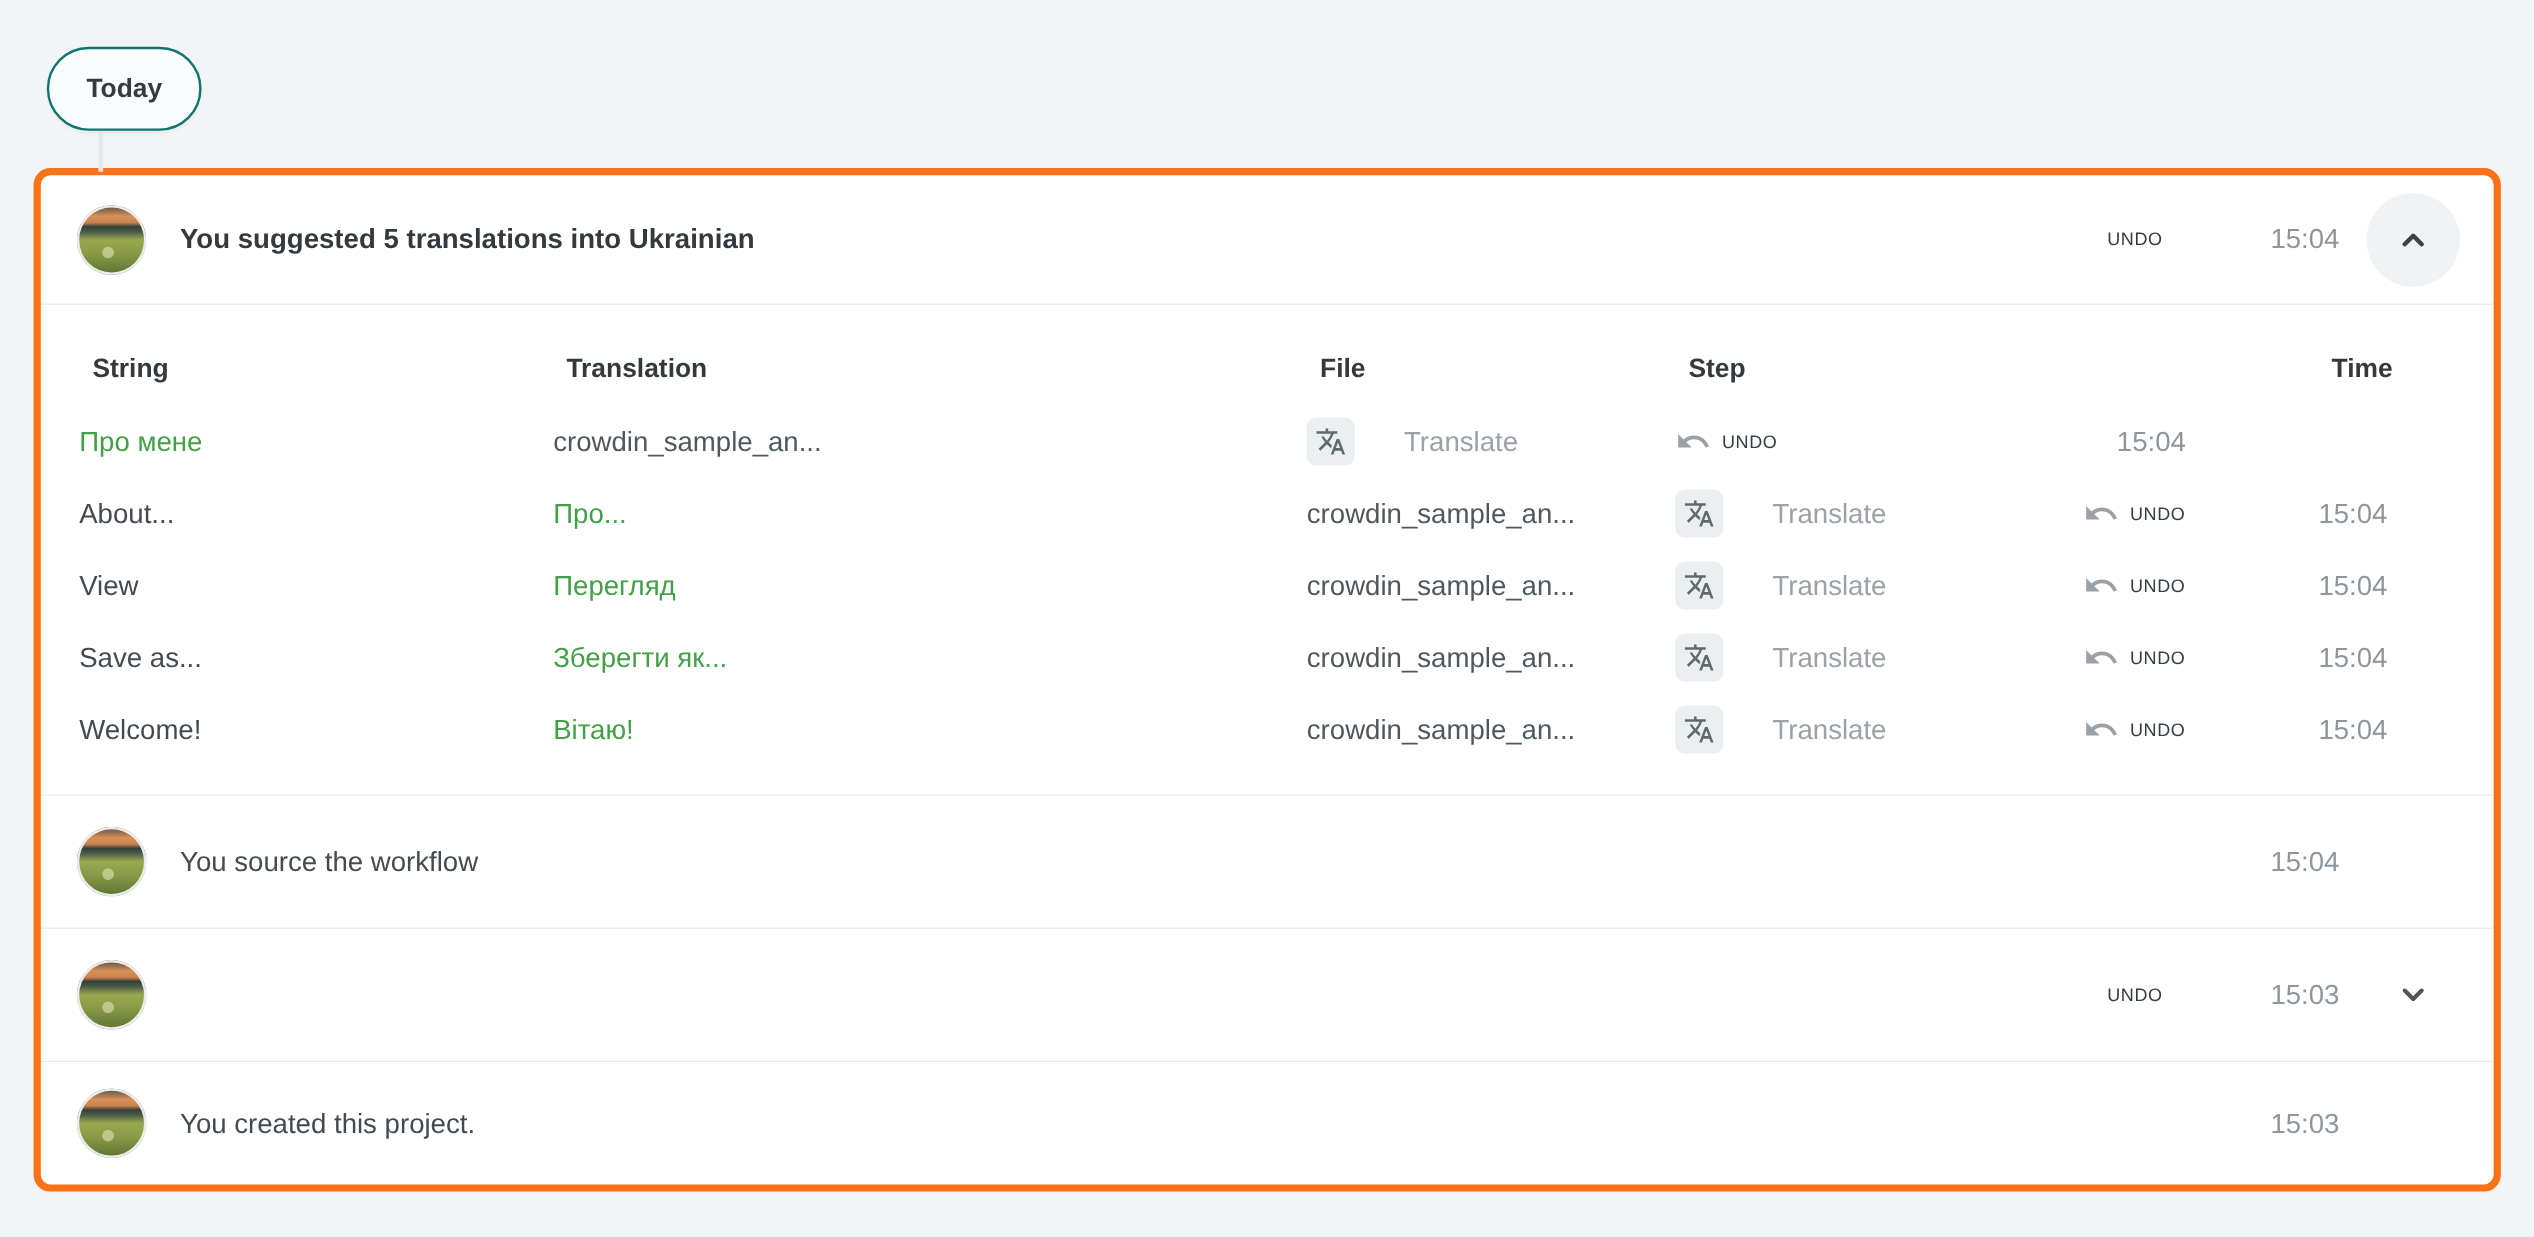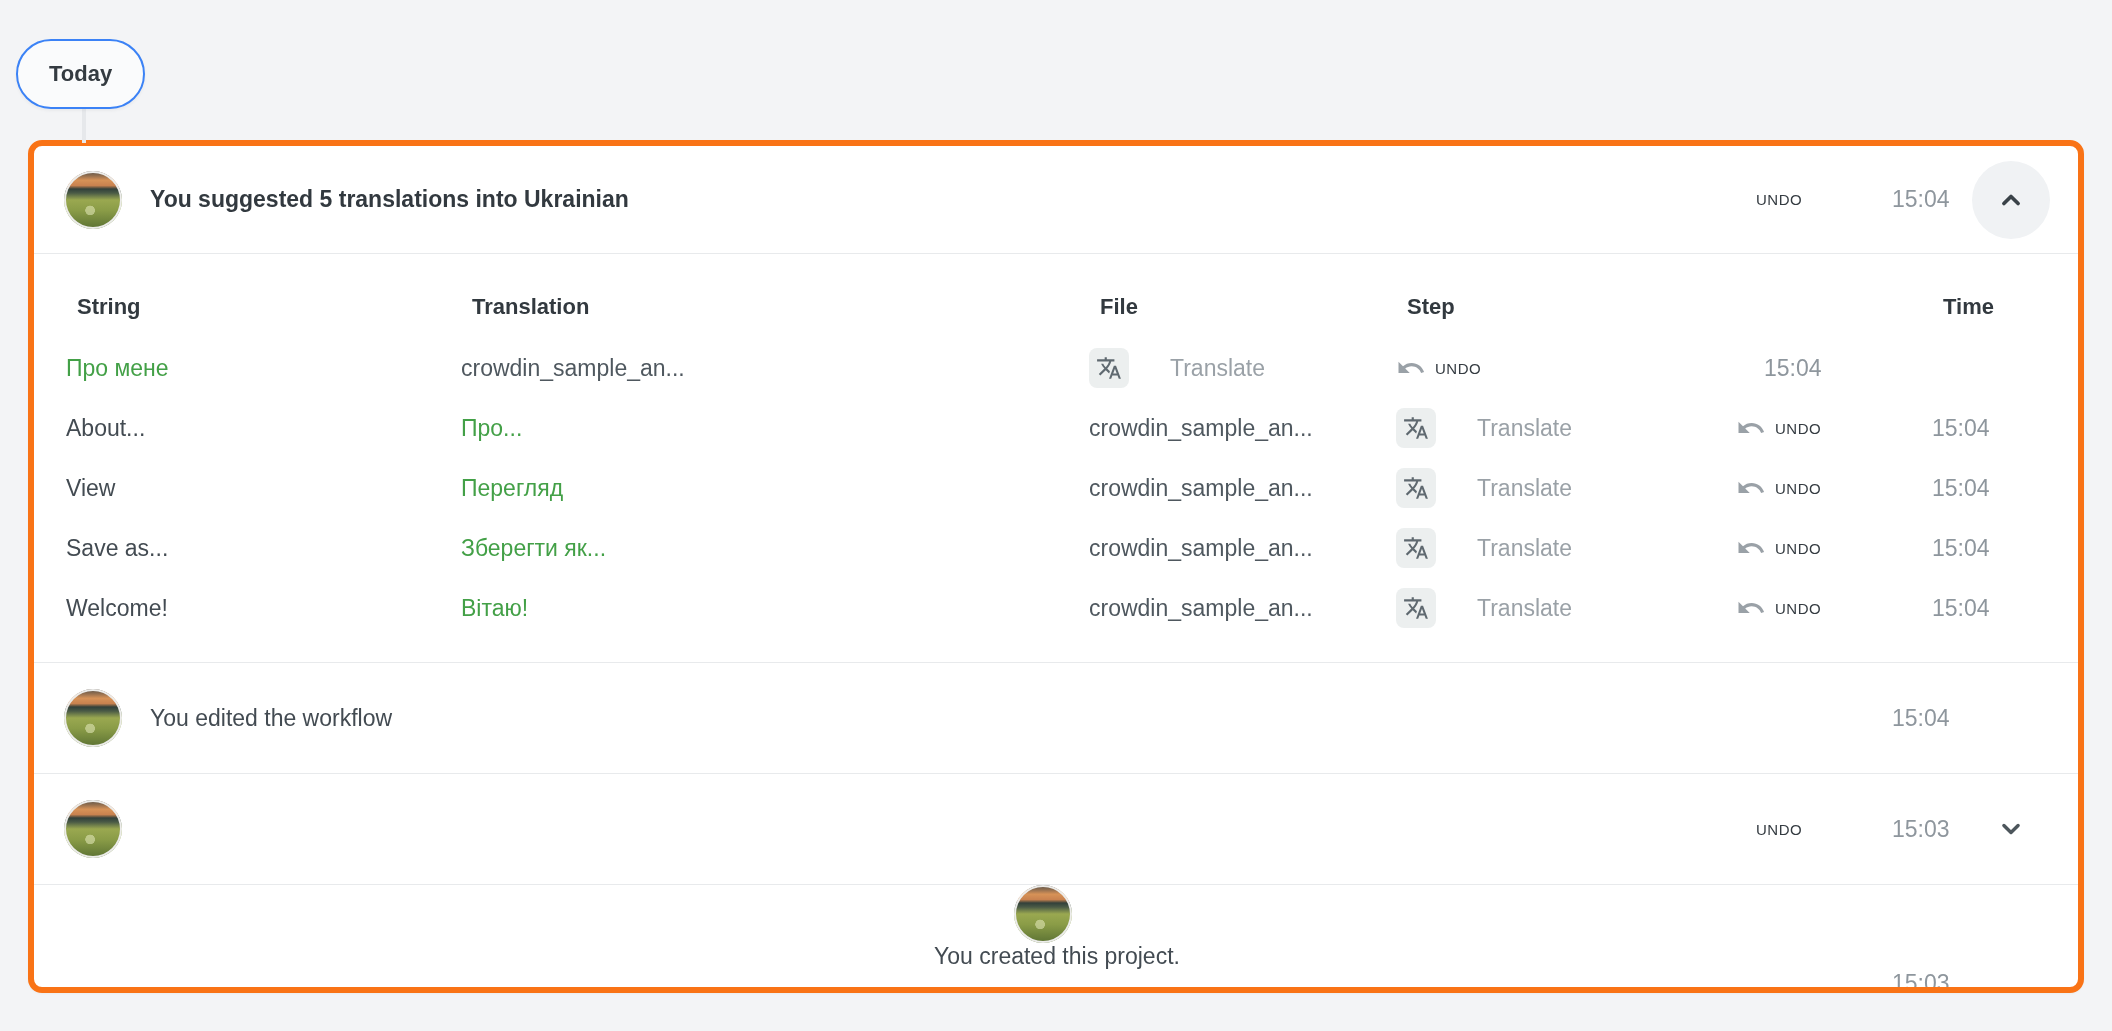--- a/index.html
+++ b/index.html
@@ -5,25 +5,25 @@
   * { margin: 0; padding: 0; box-sizing: border-box; }
   html, body { width: 2112px; height: 1031px; }
   body {
     background: #f3f4f6;
     font-family: "Liberation Sans", "DejaVu Sans", sans-serif;
     color: #434b52;
     overflow: hidden;
   }
   .page { position: relative; width: 2112px; height: 1031px; }
   .today-badge {
-    position: absolute; left: 16px; top: 39px;
+    position: absolute; left: 39px; top: 39px;
     height: 70px; padding: 0 31px;
     display: inline-flex; align-items: center;
     background: #fafbfc;
-    border: 2px solid #3b82f6;
+    border: 2px solid #0f766e;
     border-radius: 36px;
     box-shadow: 0 2px 3px rgba(60,64,67,.05);
     font-size: 22px; font-weight: 700; color: #343b41;
     z-index: 2;
   }
   .today-connector {
     position: absolute; left: 82px; top: 107px;
     width: 4px; height: 36px;
     background: #e6e8eb; z-index: 1;
   }
@@ -40,21 +40,21 @@
   }
   .divider { height: 1px; background: #e8eaec; }
 
   
   .activity-row {
     display: flex; align-items: center;
     padding: 0 28px 0 30px;
   }
   .row-h108 { height: 107px; }
   .row-h110 { height: 110px; }
-  .row-h102 { height: 102px; flex-direction: column; }
+  .row-h102 { height: 102px; }
   .avatar {
     width: 58px; height: 58px; border-radius: 50%;
     flex: 0 0 58px;
     margin-right: 28px;
     background:
       radial-gradient(circle at 45% 68%, rgba(230,235,190,.55) 0 9%, rgba(0,0,0,0) 10%),
       linear-gradient(180deg,
         #57524a 0%, #8a6a4e 7%, #d79257 16%, #c9824f 25%,
         #32403a 31%, #4a5a46 38%, #9aa850 50%, #8a9c47 68%, #5c7233 100%);
     box-shadow: 0 0 0 2px #ececea inset;
@@ -250,21 +250,21 @@
           <span class="undo-label">UNDO</span>
         </div>
         <div class="cell-time" style="padding-left:28px;">15:04</div>
       </div>
     </div>
 
     <div class="divider"></div>
 
     <div class="activity-row row-h110">
       <div class="avatar"></div>
-      <div class="row-text">You edited the workflow</div>
+      <div class="row-text">You source the workflow</div>
       <div class="right-zone">
         <span></span>
         <span class="time-text">15:04</span>
         <span class="btn-cell"></span>
       </div>
     </div>
 
     <div class="divider"></div>
 
     <div class="activity-row row-h110">

